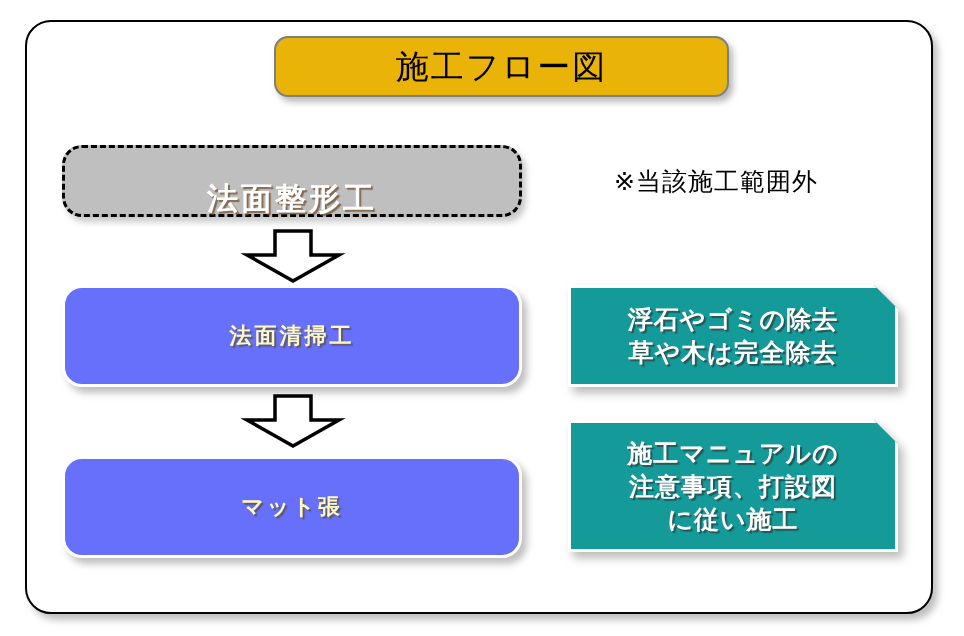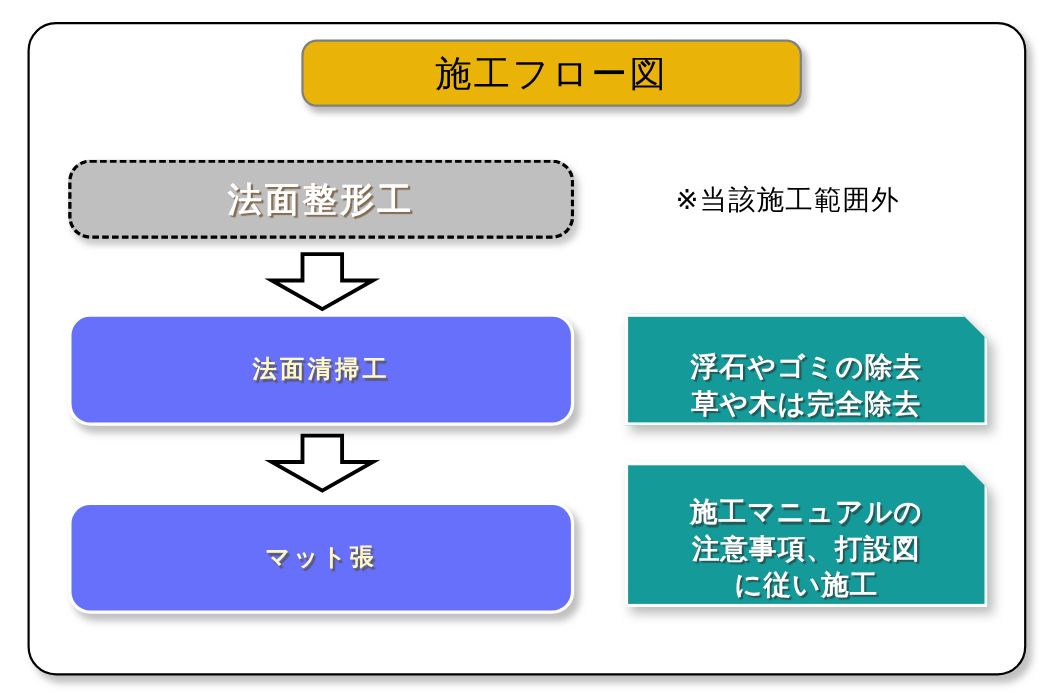--- a/index.html
+++ b/index.html
@@ -61,21 +61,21 @@
     position: absolute;
     left: 62px;
     top: 145px;
     width: 460px;
     height: 72px;
     background: #bfbfbf;
     border: 3px dashed #000000;
     border-radius: 20px;
     box-sizing: border-box;
     display: flex;
-    align-items: center;
+    align-items: flex-end;
     justify-content: center;
     box-shadow: 4px 5px 6px rgba(150,150,150,0.5);
   }
   .step-gray .step-label {
     font-size: 31px;
     font-weight: bold;
     color: #ffffff;
     letter-spacing: 3px;
     text-shadow: 2px 2px 1px rgba(122,90,60,0.85);
     line-height: 1;
@@ -136,21 +136,21 @@
   .callout-wrap.c2 { left: 568px; top: 420px; width: 330px; height: 132px; }
   .callout-inner {
     position: absolute;
     inset: 0;
     background: #159a9a;
     border: 3px solid #ffffff;
     box-sizing: border-box;
     -webkit-clip-path: polygon(0 0, calc(100% - 24px) 0, 100% 24px, 100% 100%, 0 100%);
     clip-path: polygon(0 0, calc(100% - 24px) 0, 100% 24px, 100% 100%, 0 100%);
     display: flex;
-    align-items: flex-end;
+    align-items: center;
     justify-content: center;
   }
   .callout-text {
     font-size: 25px;
     font-weight: bold;
     color: #ffffff;
     text-align: center;
     line-height: 1.32;
     letter-spacing: 1px;
     text-shadow: 2px 2px 1px rgba(40,70,70,0.8);

